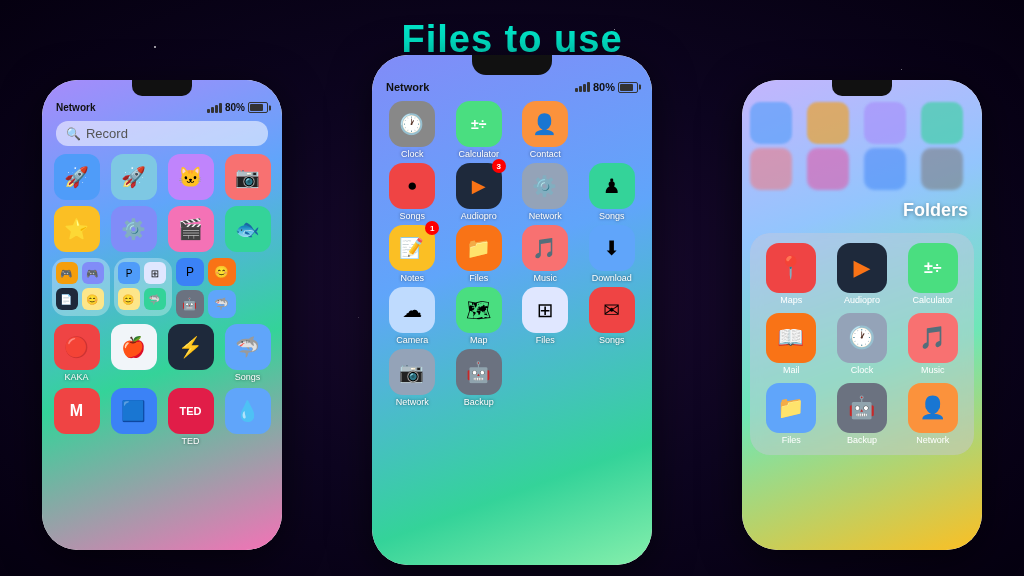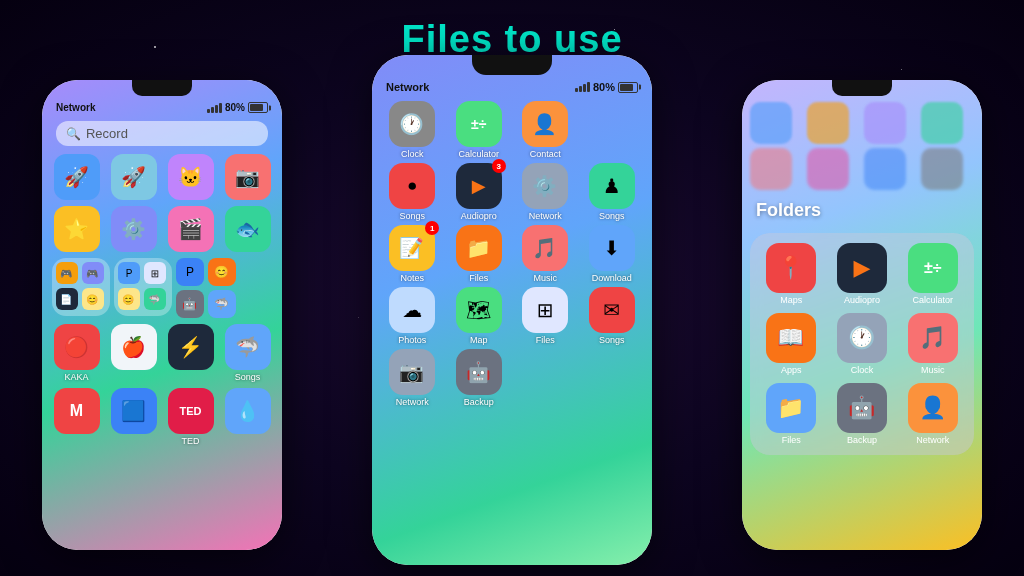--- a/index.html
+++ b/index.html
@@ -477,21 +477,21 @@
               </div>
             <span class="app-label">Download</span>
           </div>
         </div>
 
         <div style="display:grid;grid-template-columns:repeat(4,1fr);gap:6px;">
           <div class="app-icon">
             <div class="app-icon-img" style="background:#bfdbfe;border-radius:14px;">
                 <span>☁</span>
               </div>
-            <span class="app-label">Photos</span>
+            <span class="app-label">Camera</span>
           </div>
           <div class="app-icon">
             <div class="app-icon-img" style="background:#4ade80;border-radius:14px;">
                 <span>🗺</span>
               </div>
             <span class="app-label">Map</span>
           </div>
           <div class="app-icon">
             <div class="app-icon-img" style="background:#e0e7ff;border-radius:14px;">
                 <span>⊞</span>
@@ -538,21 +538,21 @@
           <div style="width:42px;height:42px;background:#34d399;border-radius:10px;"></div>
         </div>
         <div style="display:grid;grid-template-columns:repeat(4,1fr);gap:4px;opacity:0.5;filter:blur(1.5px);margin-top:4px;">
           <div style="width:42px;height:42px;background:#f87171;border-radius:10px;"></div>
           <div style="width:42px;height:42px;background:#ec4899;border-radius:10px;"></div>
           <div style="width:42px;height:42px;background:#3b82f6;border-radius:10px;"></div>
           <div style="width:42px;height:42px;background:#78716c;border-radius:10px;"></div>
         </div>
       </div>
 
-      <div style="padding:6px 14px 4px;">
+      <div style="padding:6px 14px 4px;text-align:right;">
         <span style="font-size:18px;font-weight:600;color:white;text-shadow:0 1px 4px rgba(0,0,0,0.4);">Folders</span>
       </div>
 
       <div class="folder-container">
         <div class="folder-inner-grid">
 
           <div class="folder-app">
             <div class="folder-app-icon" style="background:#ef4444;">
                 <span>📍</span>
               </div>
@@ -568,21 +568,21 @@
             <div class="folder-app-icon" style="background:#4ade80;">
                 <span style="font-size:16px;color:white;font-weight:bold;">±÷</span>
               </div>
             <span class="folder-app-label">Calculator</span>
           </div>
 
           <div class="folder-app">
             <div class="folder-app-icon" style="background:#f97316;">
                 <span>📖</span>
               </div>
-            <span class="folder-app-label">Apps</span>
+            <span class="folder-app-label">Mail</span>
           </div>
           <div class="folder-app">
             <div class="folder-app-icon" style="background:#94a3b8;">
                 <span>🕐</span>
               </div>
             <span class="folder-app-label">Clock</span>
           </div>
           <div class="folder-app">
             <div class="folder-app-icon" style="background:#f87171;">
                 <span>🎵</span>

